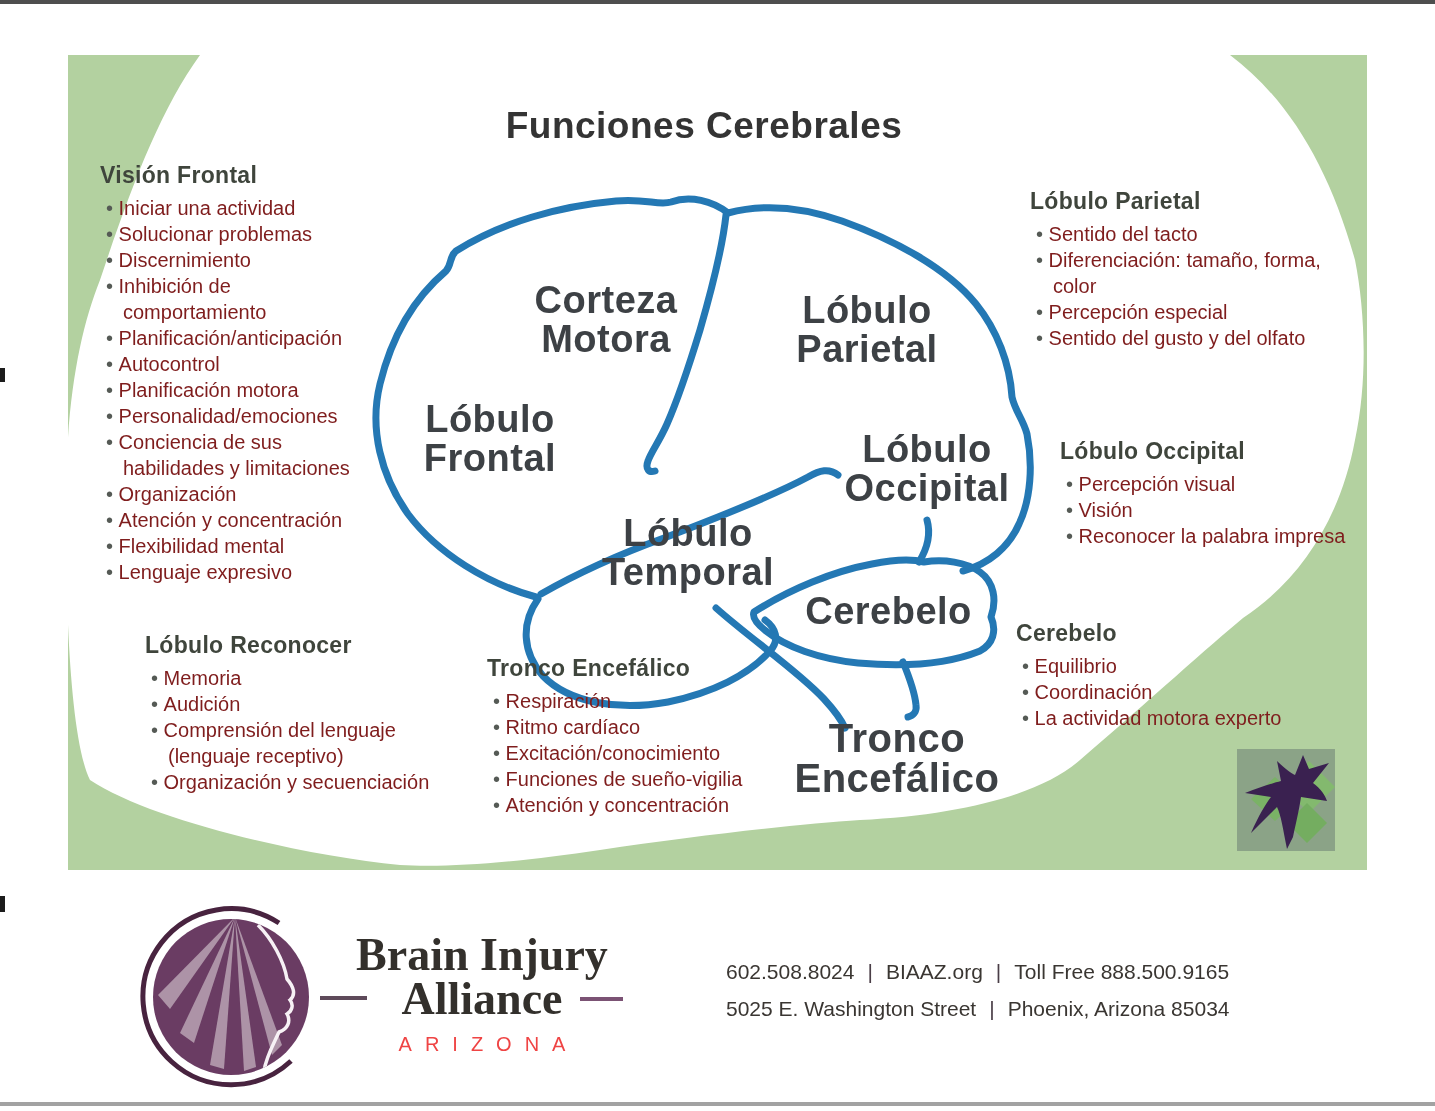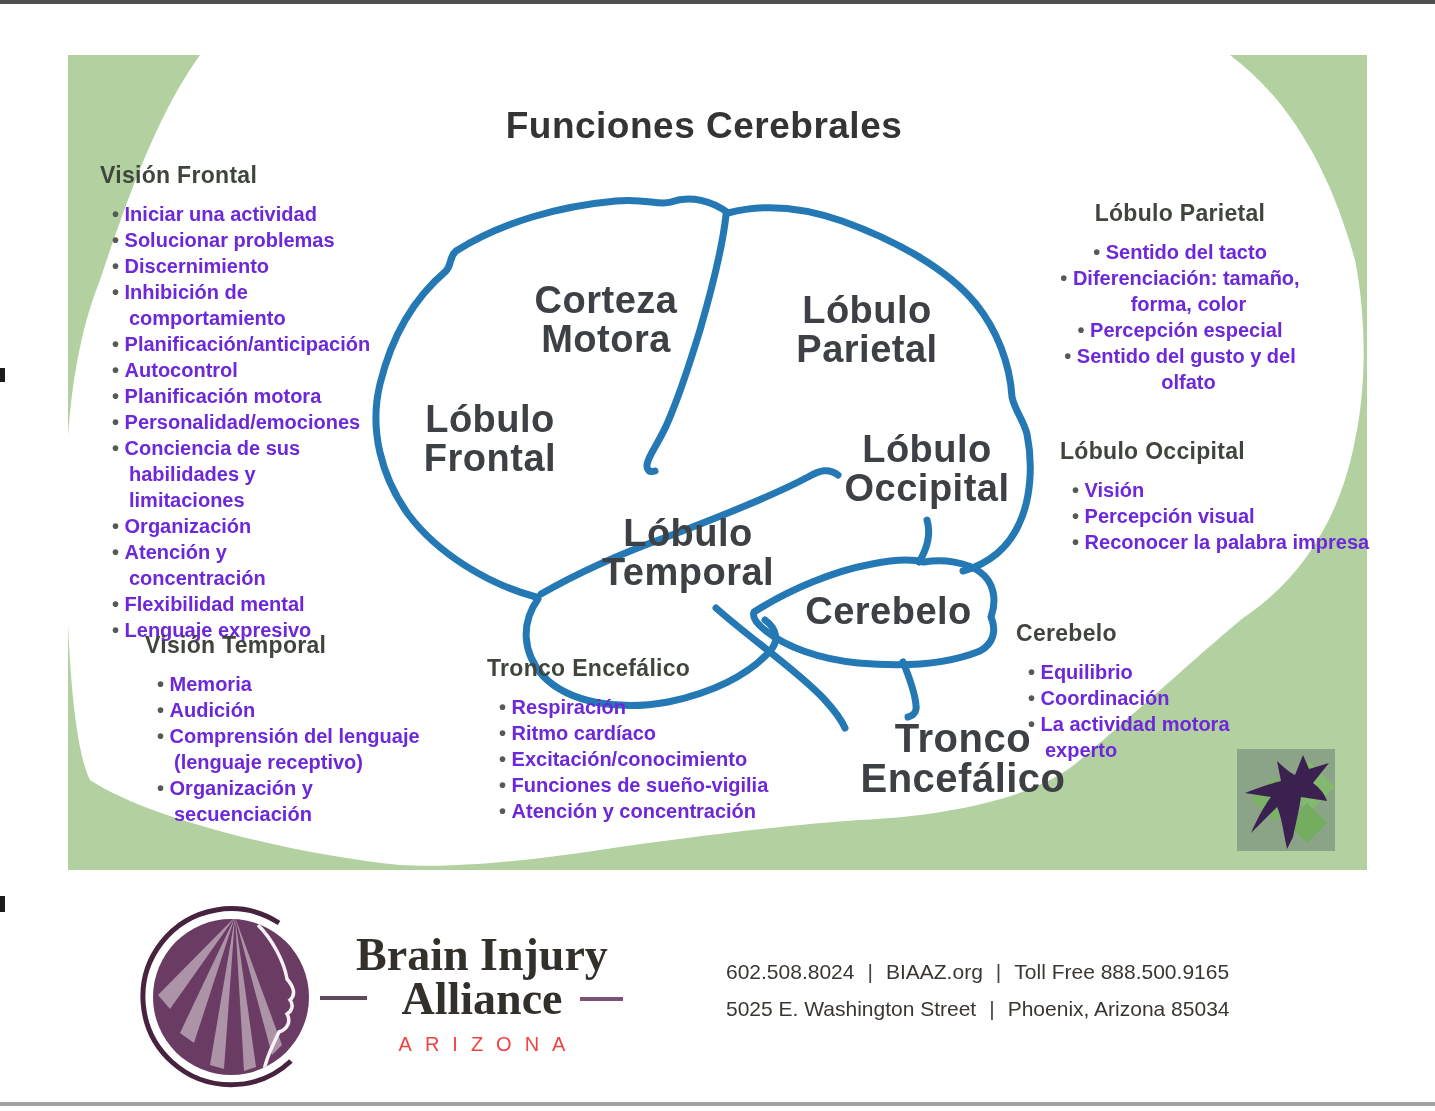--- a/index.html
+++ b/index.html
@@ -25,29 +25,29 @@
     position:absolute;text-align:center;font-weight:bold;color:#3d4145;
     font-size:38px;line-height:39px;letter-spacing:.5px;
   }
   .brain-label span{display:block;}
   .lbl-corteza{left:446px;top:281px;width:320px;}
   .lbl-parietal{left:712px;top:291px;width:310px;}
   .lbl-frontal{left:335px;top:400px;width:310px;}
   .lbl-occipital{left:762px;top:430px;width:330px;}
   .lbl-temporal{left:533px;top:514px;width:310px;}
   .lbl-cerebelo{left:736px;top:592px;width:305px;}
-  .lbl-tronco{left:803px;top:718px;width:320px;font-size:40px;line-height:40px;}
+  .lbl-tronco{left:737px;top:718px;width:320px;font-size:40px;line-height:40px;}
 
   .info-block{position:absolute;}
   .info-heading{font-size:23px;font-weight:bold;color:#3f453c;margin:0 0 6px 0;letter-spacing:.3px;}
-  .info-block ul{list-style:none;margin:12px;padding:0;font-size:20px;color:#6d28d9;font-weight:bold;}
+  .info-block ul{list-style:none;margin:6px;padding:0;font-size:20px;color:#7f1d1d;}
   .info-block li{padding-left:17px;text-indent:-17px;line-height:26px;}
   .info-block li::before{content:"\2022\00a0";color:#555a55;}
   .blk-frontal{left:100px;top:162px;width:275px;}
-  .blk-parietal{left:1030px;top:200px;width:300px;text-align:center;}
+  .blk-parietal{left:1030px;top:188px;width:300px;}
   .blk-occipital{left:1060px;top:438px;width:330px;}
   .blk-cerebelo{left:1016px;top:620px;width:300px;}
   .blk-temporal{left:145px;top:632px;width:310px;}
   .blk-tronco{left:487px;top:655px;width:310px;}
 
   .brain-svg{position:absolute;left:0;top:0;}
 
   .logo-svg{position:absolute;left:140px;top:905px;}
   .bird-svg{position:absolute;left:1237px;top:749px;}
 
@@ -196,35 +196,35 @@
     <ul>
         <li>Sentido del tacto</li>
         <li>Diferenciación: tamaño, forma, color</li>
         <li>Percepción especial</li>
         <li>Sentido del gusto y del olfato</li>
       </ul>
   </div>
   <div class="info-block blk-occipital">
     <div class="info-heading">Lóbulo Occipital</div>
     <ul>
+        <li>Percepción visual</li>
         <li>Visión</li>
-        <li>Percepción visual</li>
         <li>Reconocer  la palabra impresa</li>
       </ul>
   </div>
   <div class="info-block blk-cerebelo">
     <div class="info-heading">Cerebelo</div>
     <ul>
         <li>Equilibrio</li>
         <li>Coordinación</li>
         <li>La actividad motora experto</li>
       </ul>
   </div>
   <div class="info-block blk-temporal">
-    <div class="info-heading">Visión Temporal</div>
+    <div class="info-heading">Lóbulo Reconocer</div>
     <ul>
         <li>Memoria</li>
         <li>Audición</li>
         <li>Comprensión del lenguaje (lenguaje receptivo)</li>
         <li>Organización y secuenciación</li>
       </ul>
   </div>
   <div class="info-block blk-tronco">
     <div class="info-heading">Tronco Encefálico</div>
     <ul>

